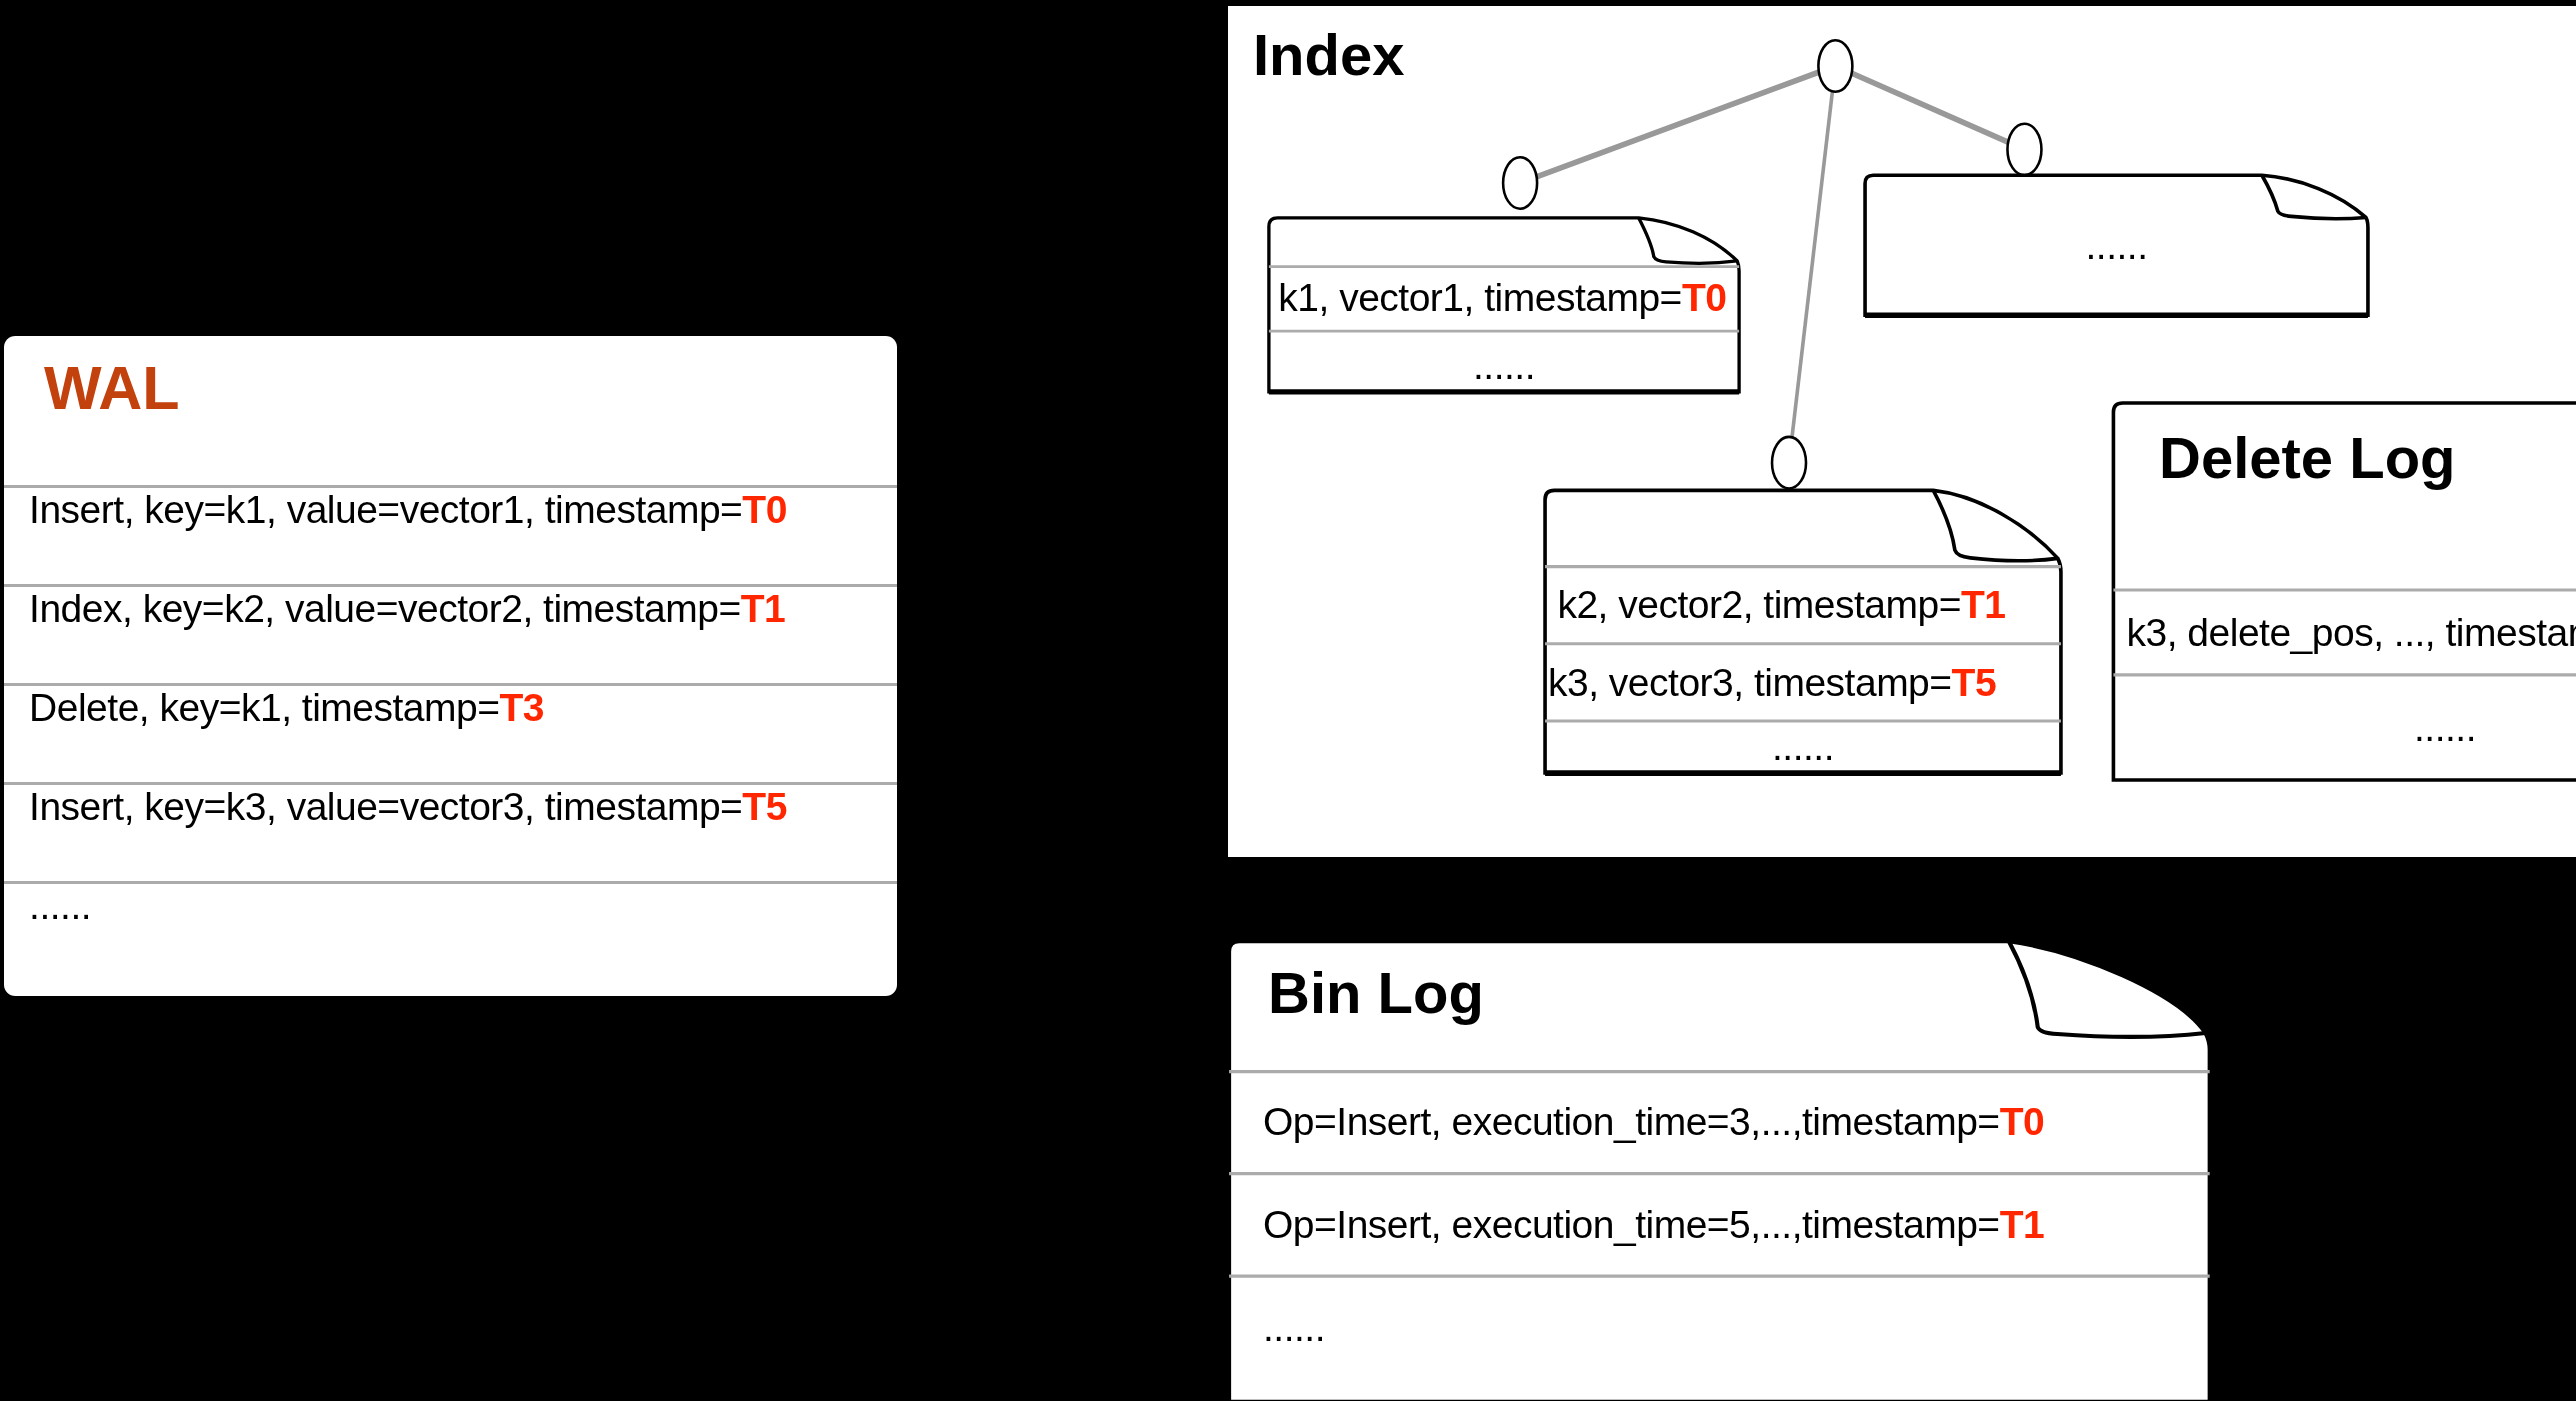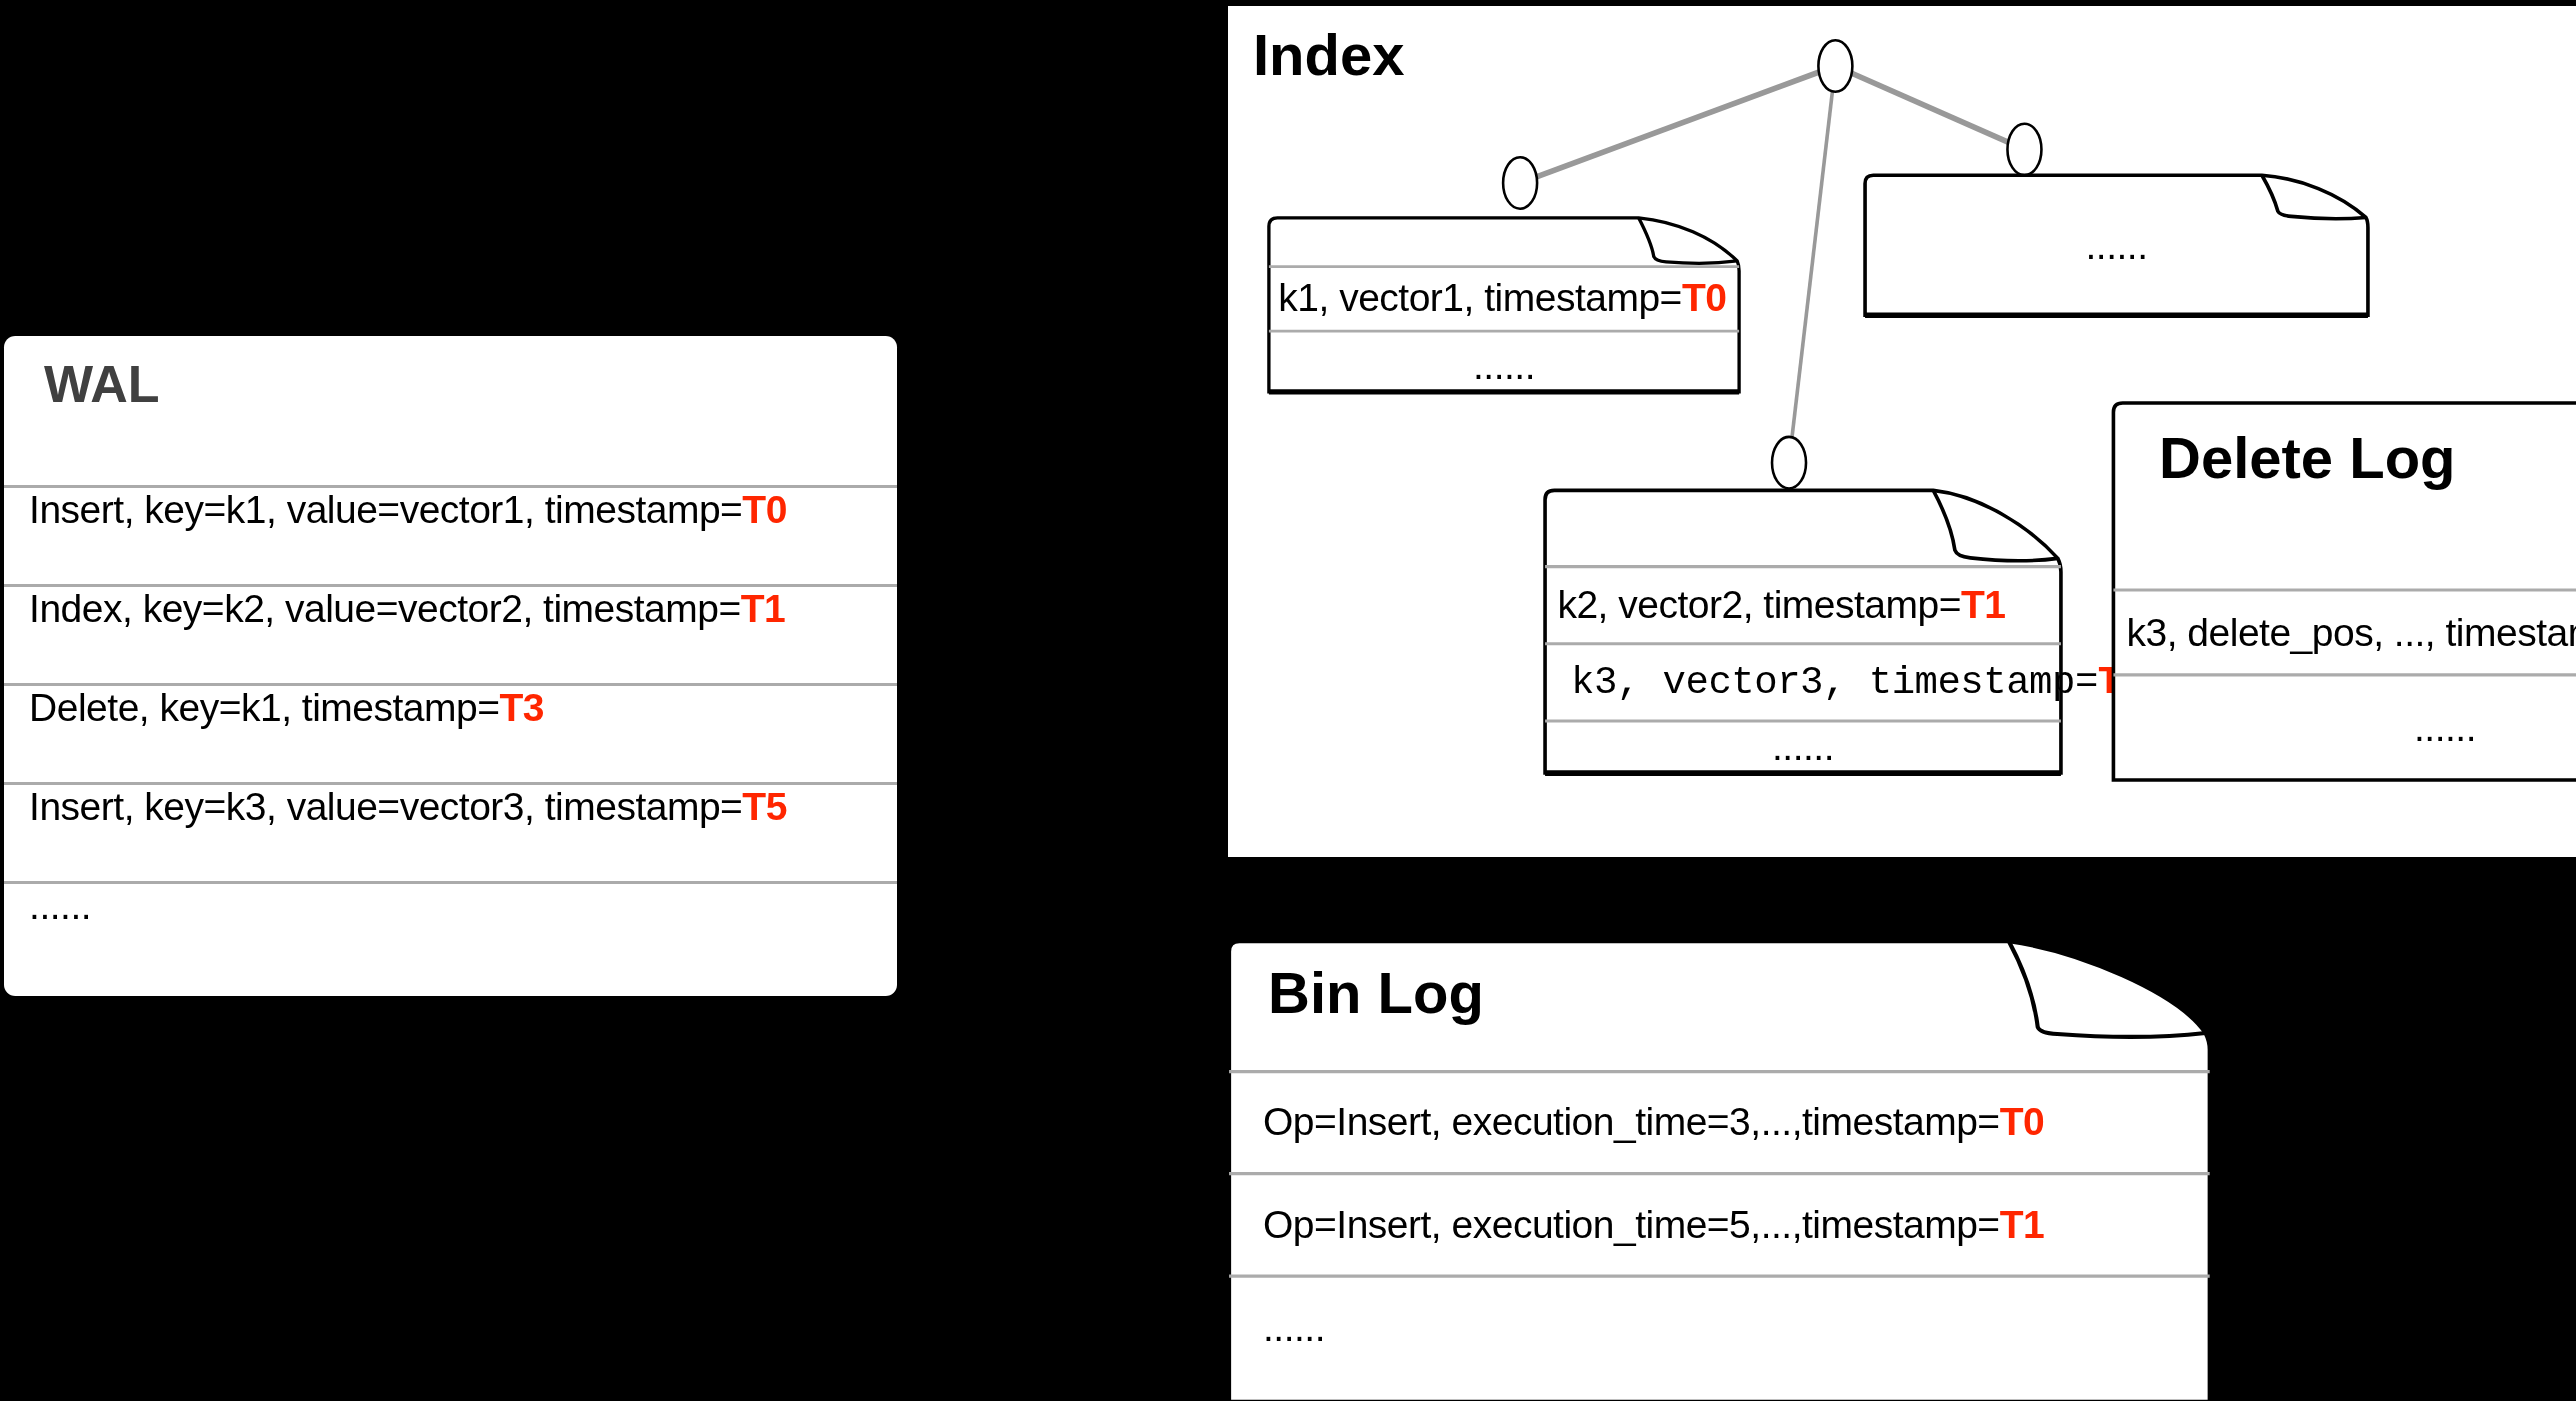--- a/index.html
+++ b/index.html
@@ -6,21 +6,21 @@
   .stage{
     position:relative;width:2817px;height:1402px;background:#000;
     overflow:hidden;font-family:"Liberation Sans",sans-serif;
   }
   
   .wal{
     position:absolute;left:4.1px;top:336px;width:893px;height:660px;
     background:#fff;border-radius:11.3px;display:flex;flex-direction:column;
   }
   .wal-header{height:149px;box-sizing:border-box;padding:21.6px 0 0 40px;}
-  .panel-title{font-weight:700;font-size:52px;line-height:1;color:#404040;letter-spacing:0;}
+  .panel-title{font-weight:700;font-size:61px;line-height:1;color:#c2410c;letter-spacing:0;}
   .wal-row{
     height:99px;box-sizing:border-box;border-top:3.6px solid #ababab;
     display:flex;padding-left:25px;
     font-size:39px;letter-spacing:-0.5px;color:#000;white-space:nowrap;
   }
   .wal-row.last{flex:1;}
   .ts{font-weight:700;color:#ff2600;}
   
   .index-panel{
     position:absolute;left:1228px;top:6.2px;width:1579px;height:851px;background:#fff;
@@ -118,21 +118,21 @@
         <path d="M 758,4 C 780,45 795,85 800,120 Q 804,132 830,135 Q 925,146 1000,136" fill="none" stroke="#000000" stroke-width="7"></path>
         <line x1="4" y1="152" x2="1006" y2="152" stroke="#ababab" stroke-width="6"></line>
         <line x1="4" y1="302" x2="1006" y2="302" stroke="#ababab" stroke-width="6"></line>
         <line x1="4" y1="452" x2="1006" y2="452" stroke="#ababab" stroke-width="6"></line>
         <line x1="4" y1="553" x2="1006" y2="553" stroke="#000000" stroke-width="11"></line>
       </svg>
       <div class="prow" style="top:78px;height:77px;padding-left:14.4px;">
         <span>k2, vector2, timestamp=</span>
           <span class="ts">T1</span>
       </div>
-      <div class="prow" style="top:156px;height:77px;padding-left:28px;font-family:Liberation Mono, monospace;">
+      <div class="prow" style="top:156px;height:77px;padding-left:5px;">
         <span>k3, vector3, timestamp=</span>
           <span class="ts">T5</span>
       </div>
       <div class="prow center" style="top:233px;height:52px;">
         <span>......</span>
       </div>
     </div>
 
     <div class="page" style="left:883px;top:395px;width:668px;height:381px;">
       <svg viewBox="0 0 1296 740">

